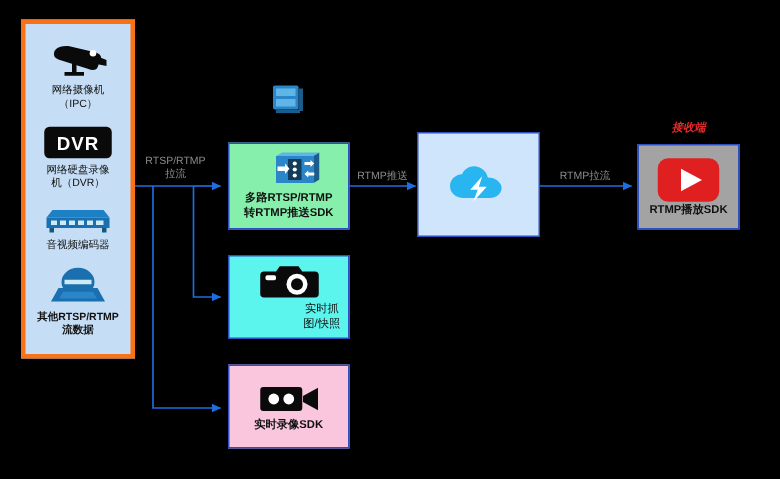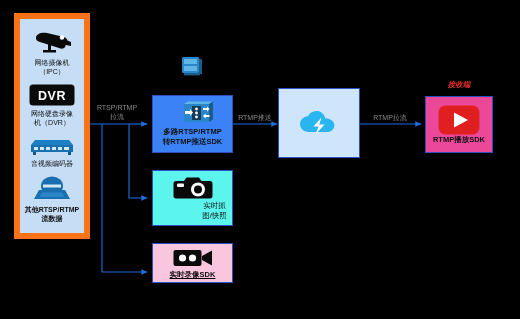--- a/index.html
+++ b/index.html
@@ -41,21 +41,21 @@
   }
 
   
   #source-panel {
     position: absolute;
     left: 14px;
     top: 13px;
     width: 76px;
     height: 226px;
     background: #c5ddf5;
-    border: 6px solid #f97316;
+    border: 3px solid #f97316;
     box-sizing: border-box;
     display: flex;
     flex-direction: column;
     align-items: center;
     justify-content: space-around;
     padding: 6px 0;
   }
   .src-item {
     display: flex;
     flex-direction: column;
@@ -187,21 +187,21 @@
 
 
   <svg style="position:absolute; left:181px; top:56px;" width="22" height="20" viewBox="0 0 22 20">
     <rect x="1" y="1" width="17" height="16" rx="1.2" fill="#2b86c9"></rect>
     <rect x="18" y="3" width="3" height="15" fill="#1b5d8a"></rect>
     <rect x="3" y="3" width="13" height="5" fill="#5fb6e6"></rect>
     <rect x="3" y="10" width="13" height="5" fill="#5fb6e6"></rect>
     <rect x="3" y="17" width="16" height="2.4" fill="#1b5d8a"></rect>
   </svg>
 
-  <div class="node" id="node-relay-sdk" style="left:152px; top:95px; width:81px; height:58px; background:#3b82f6;">
+  <div class="node" id="node-relay-sdk" style="left:152px; top:95px; width:81px; height:58px; background:#86efac;">
     <svg class="glyph" width="40" height="26" viewBox="0 0 40 26">
       <path d="M11,3 L36,3 L36,21 L11,21 Z" fill="#2b86c9"></path>
       <path d="M11,3 L15,0.6 L40,0.6 L36,3 Z" fill="#5fb6e6"></path>
       <path d="M36,3 L40,0.6 L40,18.6 L36,21 Z" fill="#1b5d8a"></path>
       <rect x="19" y="5" width="9" height="14" fill="#123c59"></rect>
       <circle cx="23.5" cy="8" r="1.4" fill="#ffffff"></circle>
       <circle cx="23.5" cy="12" r="1.4" fill="#ffffff"></circle>
       <circle cx="23.5" cy="16" r="1.4" fill="#ffffff"></circle>
       <path d="M12,10 L17,10 L17,8 L20,11.5 L17,15 L17,13 L12,13 Z" fill="#ffffff"></path>
       <path d="M30,7 L34,7 L34,5.6 L36.5,8 L34,10.4 L34,9 L30,9 Z" fill="#ffffff"></path>
@@ -214,41 +214,41 @@
   <div class="node" id="node-snapshot" style="left:152px; top:170px; width:81px; height:56px; background:#5cf5ee;">
     <svg class="glyph" width="40" height="26" viewBox="0 0 40 26">
       <path d="M3,6 L11,6 L13.5,2.5 L26,2.5 L28.5,6 L37,6 C38.6,6 39.5,7 39.5,8.4 L39.5,21 C39.5,22.4 38.6,23.4 37,23.4 L3,23.4 C1.4,23.4 0.5,22.4 0.5,21 L0.5,8.4 C0.5,7 1.4,6 3,6 Z" fill="#0a0a0a"></path>
       <circle cx="25" cy="14.5" r="7" fill="#ffffff"></circle>
       <circle cx="25" cy="14.5" r="4" fill="#0a0a0a"></circle>
       <rect x="4" y="8.5" width="7" height="3.4" rx="1.2" fill="#ffffff"></rect>
     </svg>
     <div class="caption plain">实时抓图/快照</div>
   </div>
 
-  <div class="node" id="node-record-sdk" style="left:152px; top:243px; width:81px; height:40px; background:#f9c6de;text-decoration:underline;">
+  <div class="node" id="node-record-sdk" style="left:152px; top:243px; width:81px; height:56px; background:#f9c6de;">
     <svg class="glyph" width="40" height="24" viewBox="0 0 40 24">
       <rect x="0.5" y="4" width="28" height="16" rx="2" fill="#0a0a0a"></rect>
       <circle cx="9.5" cy="12" r="3.6" fill="#ffffff"></circle>
       <circle cx="19.5" cy="12" r="3.6" fill="#ffffff"></circle>
       <path d="M29,10 L39,4.5 L39,19.5 L29,14 Z" fill="#0a0a0a"></path>
     </svg>
     <div class="caption">实时录像SDK</div>
   </div>
 
 
   <div class="node" id="node-rtmp-server" style="left:278px; top:88px; width:82px; height:70px; background:#cfe5fb;">
     <svg class="glyph" width="40" height="26" viewBox="0 0 40 26">
       <path d="M10,22 C4.8,22 1,18.4 1,14 C1,9.8 4.6,6.4 9,6.2 C10.6,2.6 14.3,0.4 18.4,1 C22.4,1.6 25.5,4.6 26.2,8.3 C31.2,8.3 35.4,11.5 35.4,15.2 C35.4,19 32,22 27.6,22 Z" fill="#29b6f0"></path>
       <path d="M22.5,7.5 L14.5,16.5 L19.5,16.5 L16.5,24.5 L25.5,14.5 L20.2,14.5 Z" fill="#ffffff"></path>
     </svg>
   </div>
 
   <div class="group-title" id="title-receiver" style="left:425px; top:80px; width:68px;">接收端</div>
 
-  <div class="node" id="node-player-sdk" style="left:425px; top:96px; width:68px; height:57px; background:#ec4899;">
+  <div class="node" id="node-player-sdk" style="left:425px; top:96px; width:68px; height:57px; background:#a3a3a3;">
     <svg class="glyph" width="42" height="30" viewBox="0 0 42 30">
       <rect x="0.5" y="0.5" width="41" height="29" rx="7" fill="#e02020"></rect>
       <path d="M16,7.5 L30,15 L16,22.5 Z" fill="#ffffff"></path>
     </svg>
     <div class="caption">RTMP播放SDK</div>
   </div>
 
   <div class="edge-label" style="left:88px; top:103px; width:58px;">RTSP/RTMP
 拉流</div>
   <div class="edge-label" style="left:229px; top:113px; width:52px;">RTMP推送</div>

